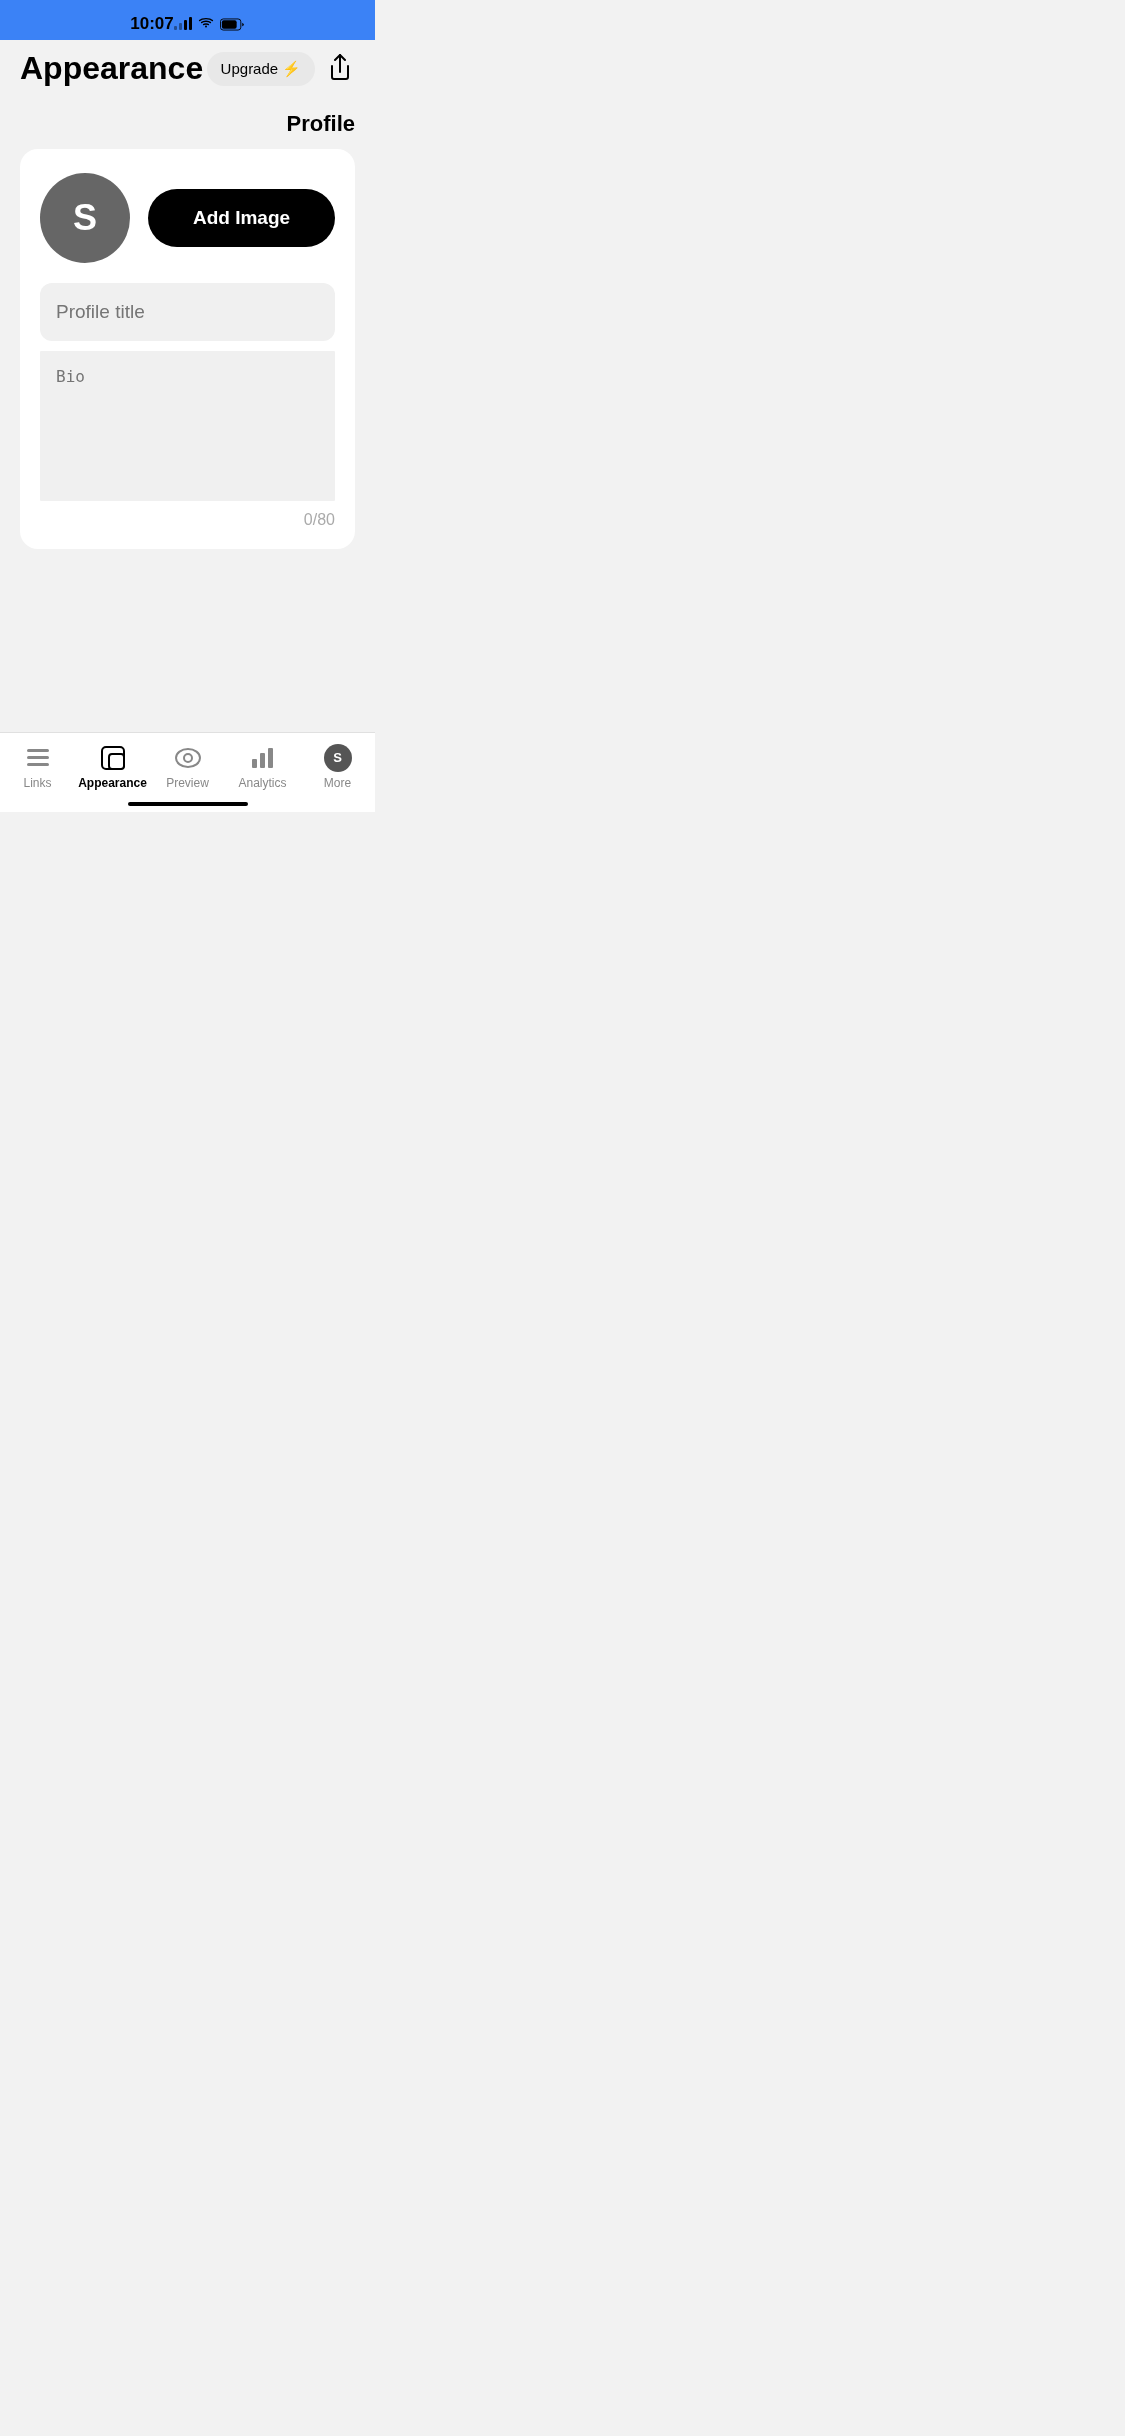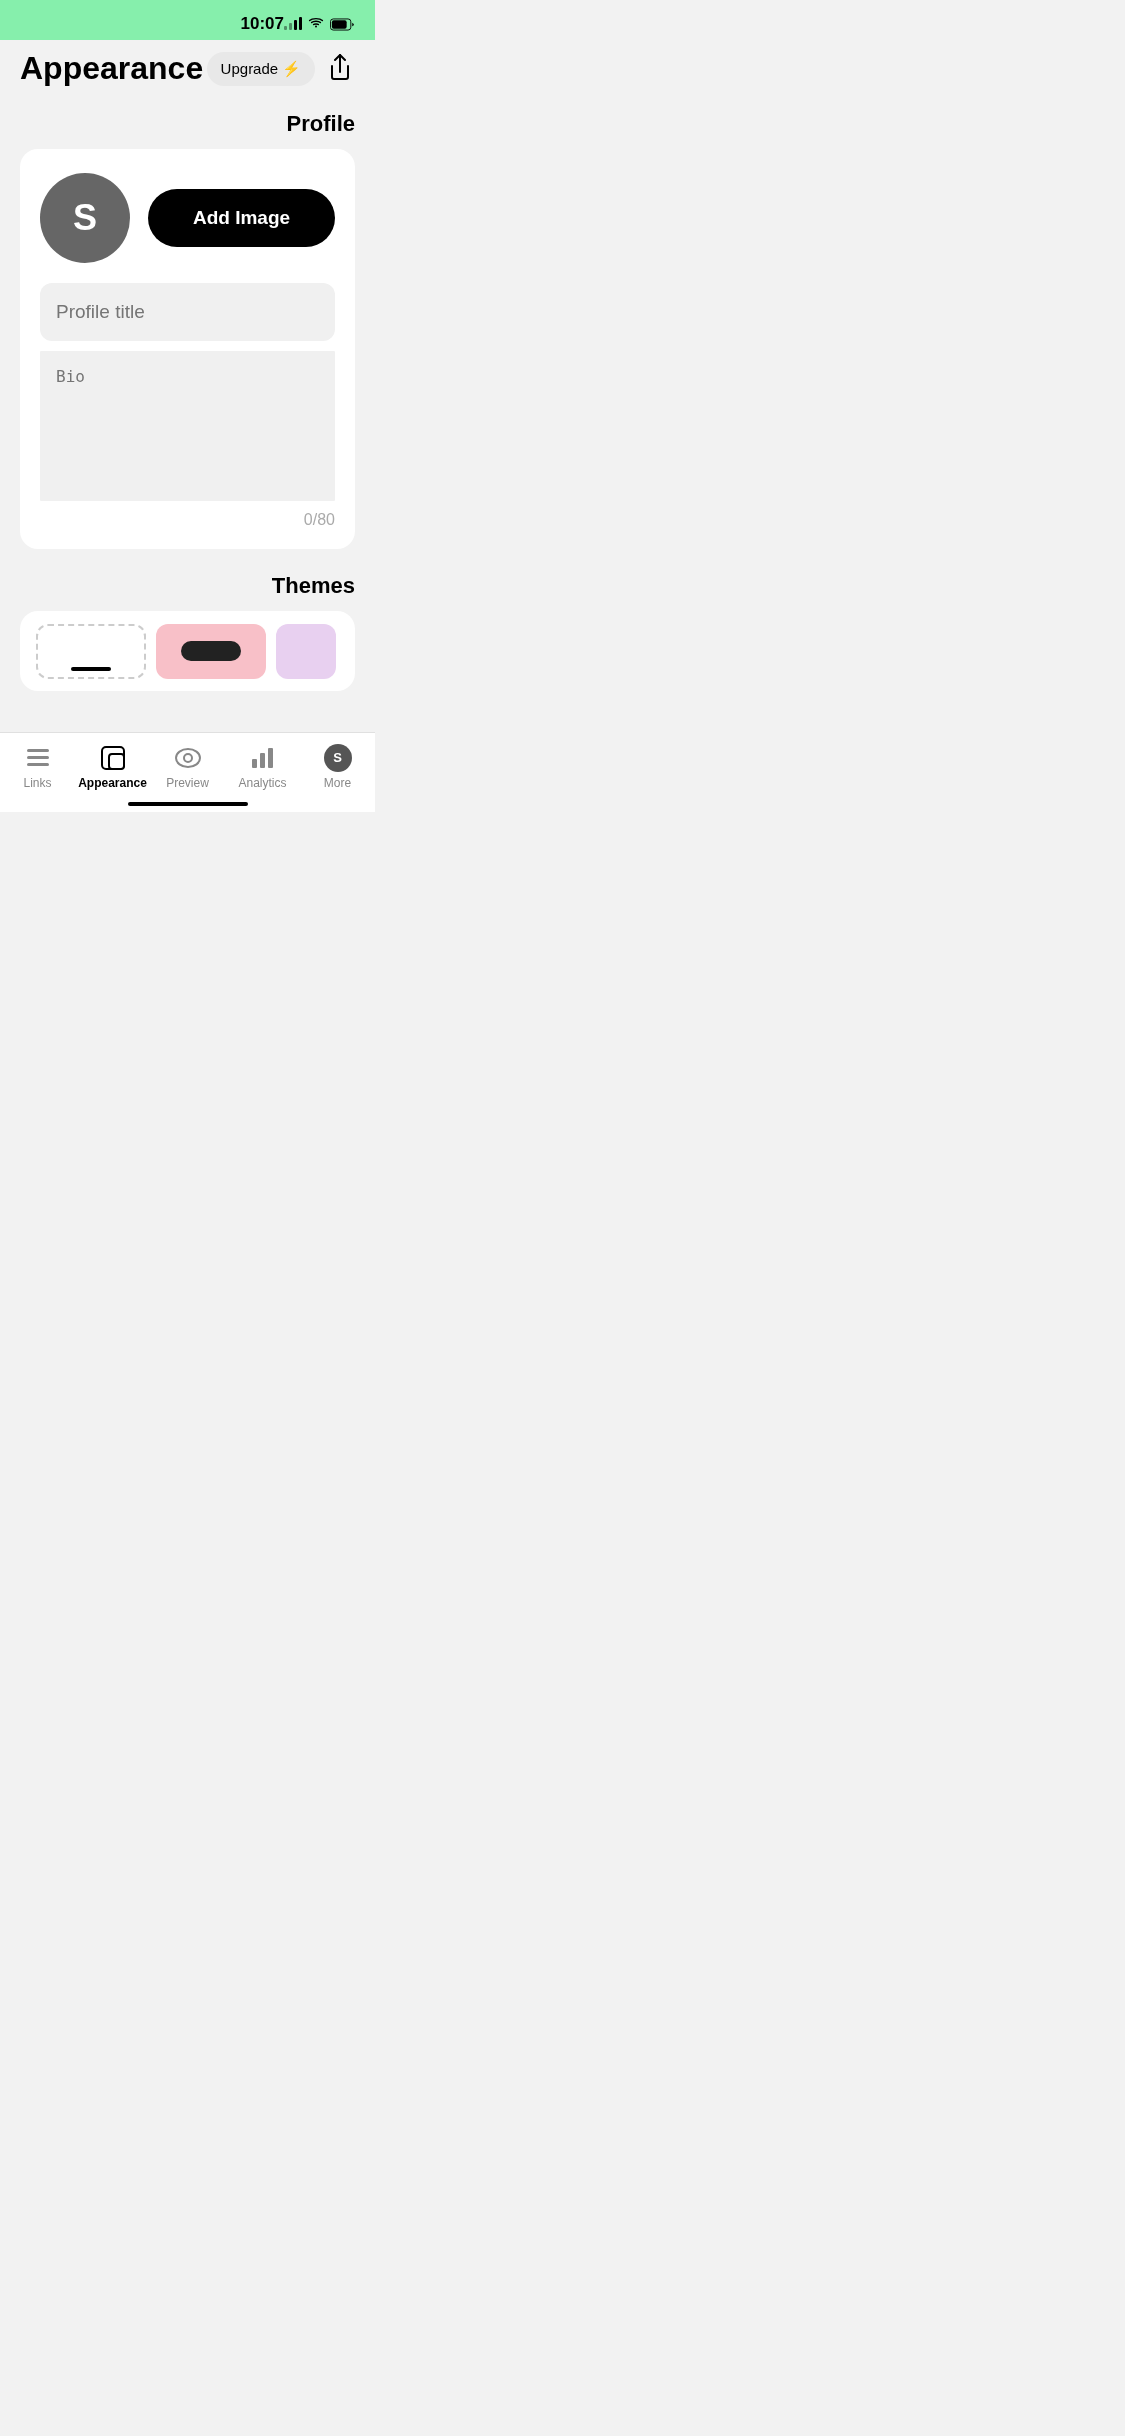--- a/index.html
+++ b/index.html
@@ -10,24 +10,24 @@
       height: 812px;
       background: #f2f2f2;
       font-family: -apple-system, BlinkMacSystemFont, 'SF Pro Display', 'Helvetica Neue', sans-serif;
       overflow: hidden;
       position: relative;
     }
 
     
     .status-bar {
       display: flex;
-      justify-content: flex-end;
+      justify-content: center;
       align-items: center;
       padding: 14px 20px 6px 20px;
-      background: #86efac;
+      background: #3b82f6;
     }
     .status-time {
       font-size: 17px;
       font-weight: 600;
       color: #000;
     }
     .status-icons {
       display: flex;
       align-items: center;
       gap: 6px;
@@ -365,30 +365,20 @@
       </button>
     </div>
 
     <input class="profile-title-input" type="text" placeholder="Profile title" style="">
 
     <textarea class="profile-bio-input" placeholder="Bio" style=""></textarea>
 
     <div class="bio-counter">0/80</div>
   </div>
 
-  <div class="themes-section">
-    <div class="section-title">Themes</div>
-    <div class="themes-card">
-      <div class="theme-item-dashed"></div>
-      <div class="theme-item-pink">
-        <div class="theme-item-pink-btn"></div>
-      </div>
-      <div class="theme-item-lavender"></div>
-    </div>
-  </div>
 
 </div>
 
 <nav class="bottom-nav">
 
   <div class="nav-item">
     <div class="nav-icon">
       <svg width="24" height="20" viewBox="0 0 24 20" fill="none">
         <rect x="1" y="1" width="22" height="3" rx="1.5" fill="#888"></rect>
         <rect x="1" y="8" width="22" height="3" rx="1.5" fill="#888"></rect>

